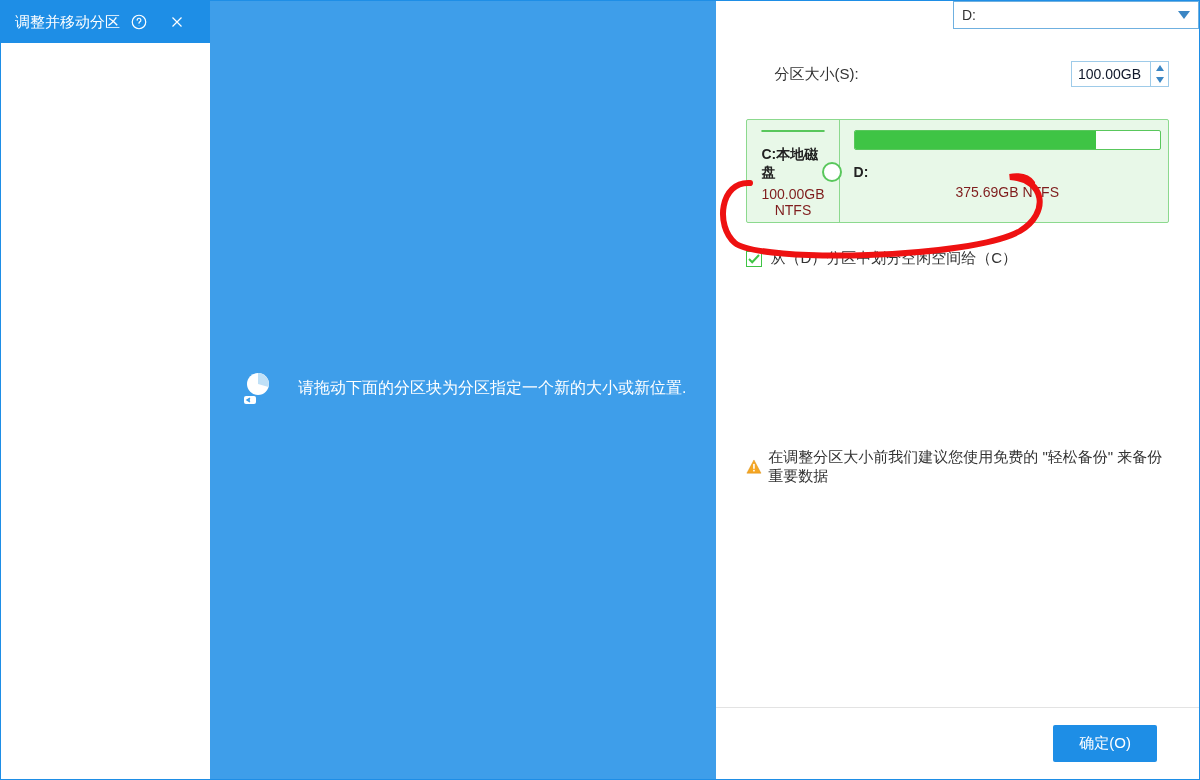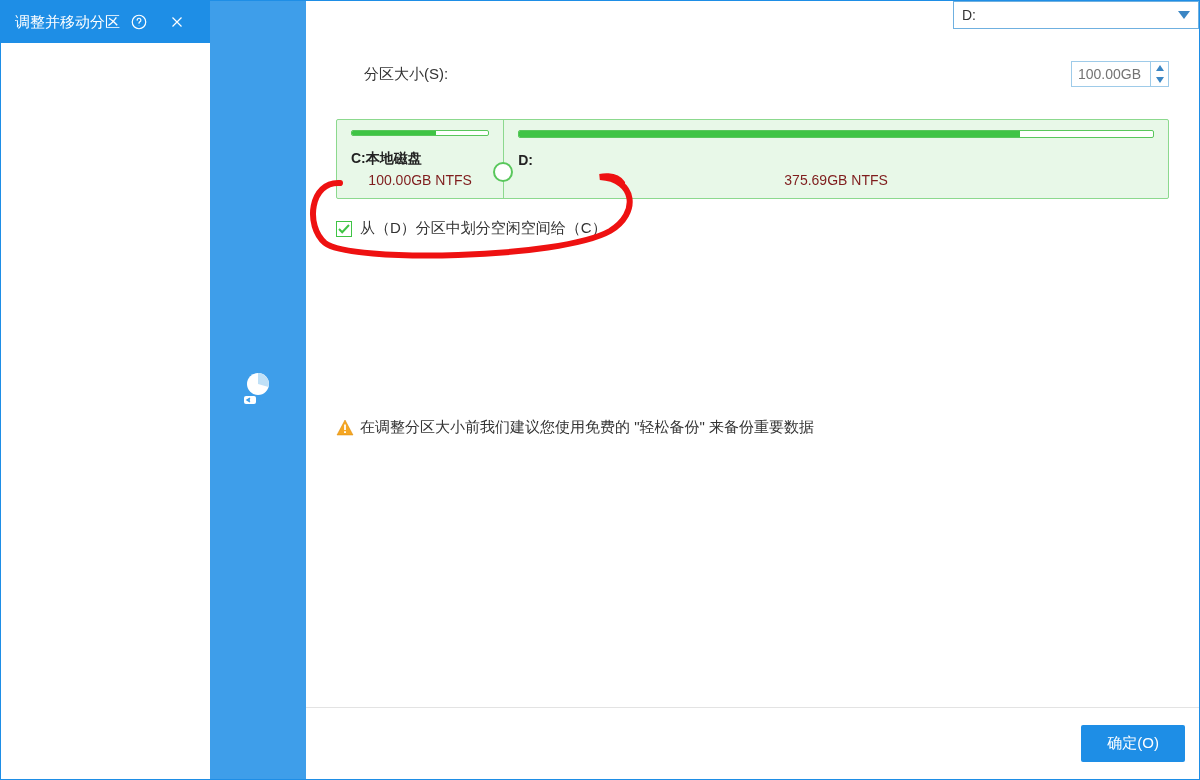--- a/index.html
+++ b/index.html
@@ -41,36 +41,36 @@
     display: flex; align-items: center; gap: 10px;
     margin: 30px 0 32px 28px; font-size: 15px; color: #333;
     position: relative; z-index: 2; justify-content: space-between;
   }
   .size-label { color: #333; }
   .spinner {
     display: inline-flex; align-items: stretch; border: 1px solid #9ecbe9; height: 26px;
     background: #fff;
   }
   .spinner input {
-    width: 78px; border: none; padding: 0 6px; font-size: 14px; color: #737373; outline: none;
+    width: 78px; border: none; padding: 0 6px; font-size: 14px; color: #0f172a; outline: none;
     text-align: left;
   }
   .spinner-btns {
     width: 18px; border-left: 1px solid #9ecbe9; display: flex; flex-direction: column;
   }
   .spinner-btns div {
     flex: 1; display: flex; align-items: center; justify-content: center; cursor: pointer;
   }
   .spinner-btns svg { width: 8px; height: 6px; fill: #3b86c4; }
 
   
   .part-area {
     border: 1px solid #8cd98e; background: #e8f8e8; border-radius: 2px;
-    height: 80px; display: flex; align-items: stretch; position: relative;
-    margin: 0 0 20px 0;
+    height: 104px; display: flex; align-items: stretch; position: relative;
+    margin: 0 0 26px 0;
   }
   .part-block {
     padding: 10px 14px 10px 14px; display: flex; flex-direction: column; justify-content: flex-start;
     position: relative;
   }
   .part-block + .part-block { border-left: 1px solid #8cd98e; }
   .usage-bar {
     height: 20px; border: 1px solid #59c75c; background: #fff; border-radius: 2px; overflow: hidden;
     margin-bottom: 14px;
   }
@@ -109,21 +109,21 @@
   
   .warning {
     display: flex; align-items: center; gap: 6px; font-size: 15px; color: #333;
     margin-top: auto; padding-top: 180px;
   }
   .warning svg { width: 18px; height: 18px; }
 
   
   .bottombar {
     height: 72px; border-top: 1px solid #e3e3e3; display: flex; align-items: center;
-    justify-content: flex-end; padding: 0 14px; background: #fff;
+    justify-content: flex-end; padding: 0 42px; background: #fff;
   }
   .ok-btn {
     background: #1e8ee6; color: #fff; border: none; font-size: 15px;
     padding: 9px 26px; cursor: pointer; border-radius: 2px;
   }
 
   
   .red-annot {
     position: absolute; left: -6px; top: 170px; width: 350px; height: 90px;
     pointer-events: none; z-index: 5;
@@ -155,20 +155,21 @@
   <div class="banner">
     <div class="banner-icon">
       <svg viewBox="0 0 36 36">
         <circle cx="18" cy="14" r="11" fill="#fff"></circle>
         <path d="M18 3 A11 11 0 0 1 28.5 17 L18 14 Z" fill="#bfe0f7"></path>
         <rect x="4" y="26" width="12" height="8" rx="2" fill="#fff"></rect>
         <path d="M10 30 l-3 0 m3 -2 l-3 2 3 2" stroke="#3e9eea" stroke-width="1.5" fill="none"></path>
         <path d="M10 30 l3 0 m-3 -2 l3 2 -3 2" stroke="#3e9eea" stroke-width="1.5" fill="none" transform="translate(8,0)"></path>
       </svg>
     </div>
+    <div class="banner-text">请拖动下面的分区块为分区指定一个新的大小或新位置.</div>
   </div>
 
   <div class="body">
 
     <div class="red-annot">
       <svg viewBox="0 0 350 90">
         <path d="M 40 12
                  C 10 10, 5 55, 25 72
                  C 50 92, 260 88, 310 60
                  C 340 42, 335 8, 300 6

